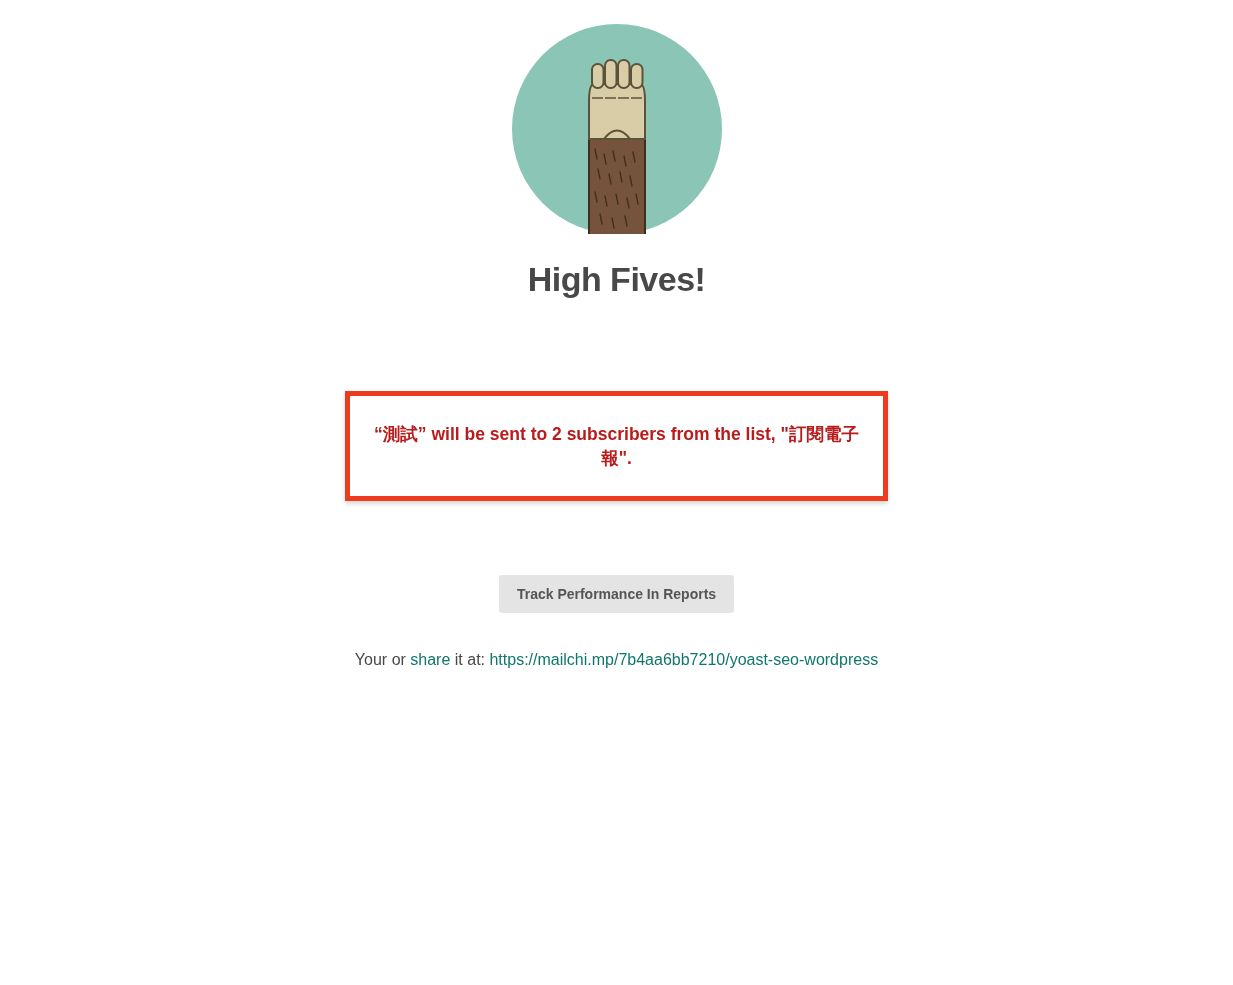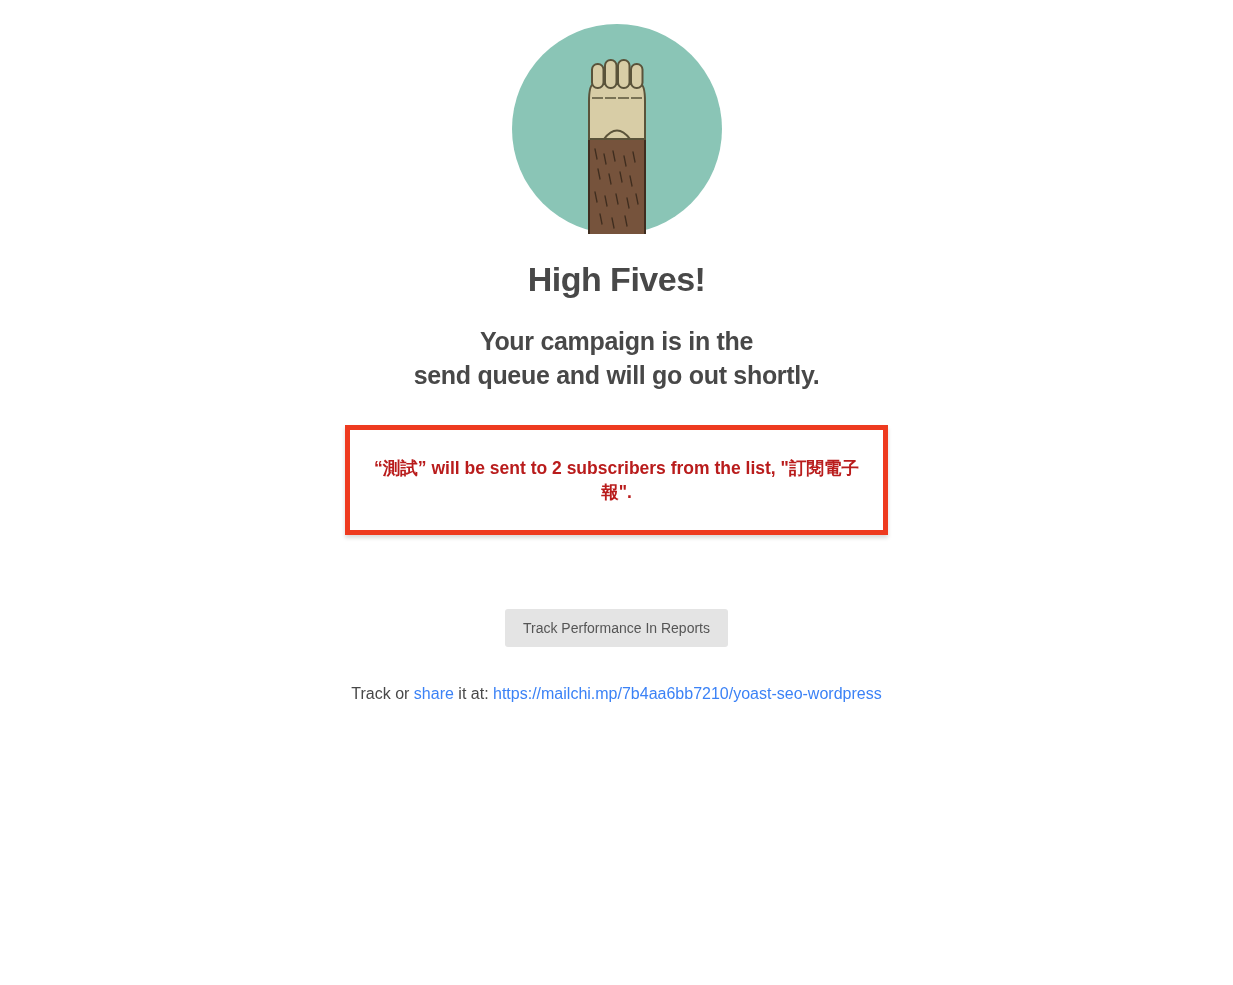--- a/index.html
+++ b/index.html
@@ -54,35 +54,35 @@
       color: #b91c1c;
     }
     .buttons {
       margin-top: 74px;
     }
     .btn {
       display: inline-block;
       background: #e4e4e4;
       color: #555555;
       font-size: 14px;
-      font-weight: 400;
+      font-weight: 700;
       padding: 11px 18px;
       border: none;
       border-radius: 3px;
       cursor: pointer;
       margin-bottom: 24px;
       font-family: inherit;
     }
     .footer-text {
       font-size: 16px;
       color: #484848;
       margin-top: 14px;
     }
     .footer-text a {
-      color: #3b82f6;
+      color: #0f766e;
       text-decoration: none;
     }
   </style>
 </head>
 <body>
 
 <div class="container">
 
   <div class="illustration">
     <svg width="210" height="210" viewBox="0 0 210 210">
@@ -123,29 +123,28 @@
       <line x1="106" y1="74" x2="117" y2="74" stroke="#5a533a" stroke-width="1.5"></line>
       <line x1="119" y1="74" x2="130" y2="74" stroke="#5a533a" stroke-width="1.5"></line>
 
       <path d="M 92 115 Q 105 98 118 115" fill="none" stroke="#5a533a" stroke-width="2"></path>
     </svg>
   </div>
 
   <h1 class="heading">High Fives!</h1>
 
   <h2 class="subheading">
-    <span>Your campaign is in the</span><br>
-    <span>send queue and will go out shortly.</span>
+    <br>
   </h2>
 
   <div class="highlight-box">
     <p class="highlight-text">“測試” will be sent to 2 subscribers from the list, "訂閱電子報".</p>
   </div>
 
   <div class="buttons">
     <button class="btn">Track Performance In Reports</button><br>
   </div>
 
   <p class="footer-text">
-    <span>Track or </span><a href="#">share</a><span> it at: </span><a href="#">https://mailchi.mp/7b4aa6bb7210/yoast-seo-wordpress</a>
+    <span>Your or </span><a href="#">share</a><span> it at: </span><a href="#">https://mailchi.mp/7b4aa6bb7210/yoast-seo-wordpress</a>
   </p>
 
 </div>
 
 </body></html>

